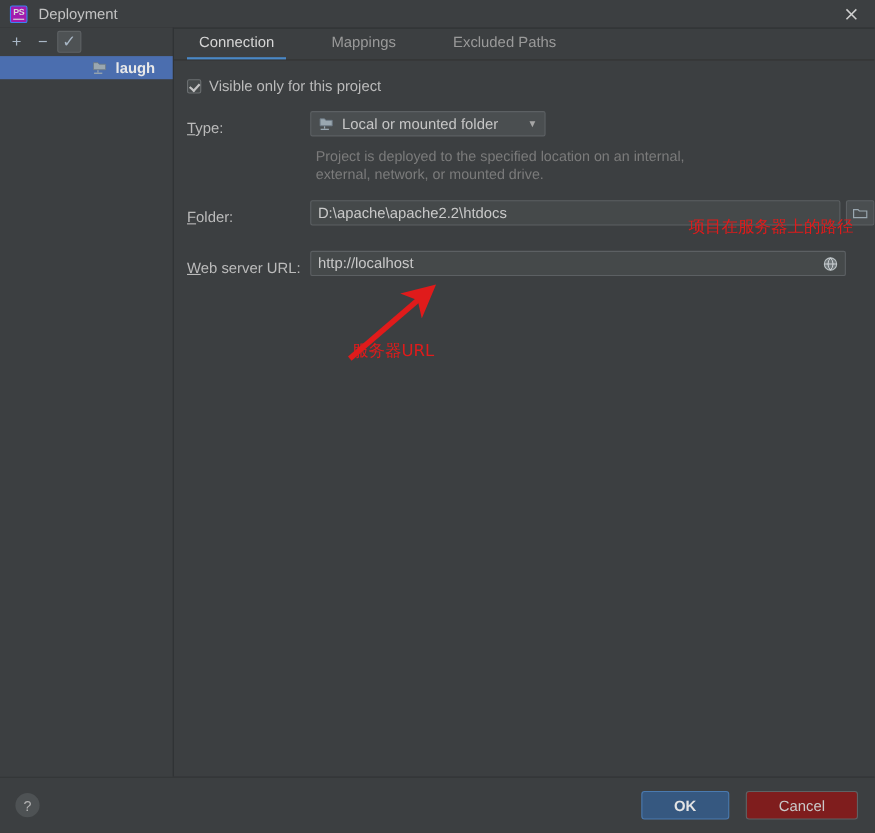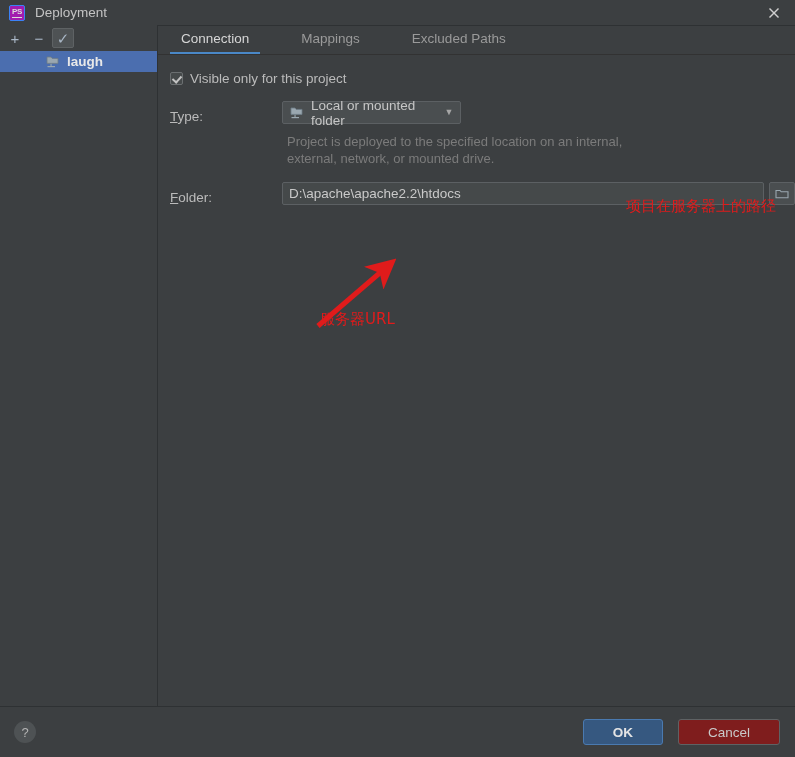--- a/index.html
+++ b/index.html
@@ -121,21 +121,21 @@
   .tb-glyph {
     color: #a9b7c6;
     font-size: 15px;
     line-height: 15px;
   }
   .server-list { flex: 1; }
   .server-item {
     height: 21px;
     display: flex;
     align-items: center;
-    padding-left: 46px;
+    padding-left: 84px;
     background: #4b6eaf;
     color: #e8e8e8;
     font-size: 13.5px;
     font-weight: bold;
     box-sizing: border-box;
   }
   .srv-icon {
     width: 15px;
     height: 14px;
     margin-right: 6px;
@@ -214,21 +214,21 @@
     width: 4px;
     height: 7px;
     border: solid #c3c3c3;
     border-width: 0 2px 2px 0;
     transform: rotate(42deg);
   }
   .checklabel { font-size: 13.5px; color: #bbbbbb; }
 
   
   .combo {
-    width: 179px;
+    width: 214px;
     height: 23px;
     background: #4a4e50;
     border: 1px solid #5c6063;
     border-radius: 2px;
     display: flex;
     align-items: center;
     box-sizing: border-box;
     padding-left: 7px;
   }
   .combo-text {
@@ -459,20 +459,33 @@
         </div>
         <div class="browse-btn">
           <svg width="14" height="12" viewBox="0 0 14 12">
             <path d="M1 2.5 h4 l1.2 1.3 H13 v6 H1 Z" fill="none" stroke="#9aa7b0" stroke-width="1.1"></path>
           </svg>
         </div>
       </div>
 
       <div style="height:23px"></div>
 
+      <div class="row">
+        <div class="label"><u>W</u><span>eb server URL:</span></div>
+        <div class="textfield url-field">
+          <span class="field-value">http://localhost</span>
+          <span class="globe-btn">
+            <svg width="14" height="14" viewBox="0 0 14 14">
+              <circle cx="7" cy="7" r="5.6" fill="#6f7679" stroke="#b9c0c3" stroke-width="1"></circle>
+              <path d="M7 1.4 a8 8 0 0 0 0 11.2 a8 8 0 0 0 0 -11.2" fill="none" stroke="#d8dde0" stroke-width="0.8"></path>
+              <line x1="1.6" y1="7" x2="12.4" y2="7" stroke="#d8dde0" stroke-width="0.8"></line>
+            </svg>
+          </span>
+        </div>
+      </div>
 
     </div>
 
     <div class="anno-path">项目在服务器上的路径</div>
     <div class="anno-url">服务器URL</div>
     <svg class="anno-arrow" viewBox="0 0 95 85">
       <defs>
         <marker id="ah" markerWidth="6" markerHeight="6" refX="2.2" refY="3" orient="auto">
           <path d="M0,0 L6,3 L0,6 L1.6,3 Z" fill="#e01b1b"></path>
         </marker>

